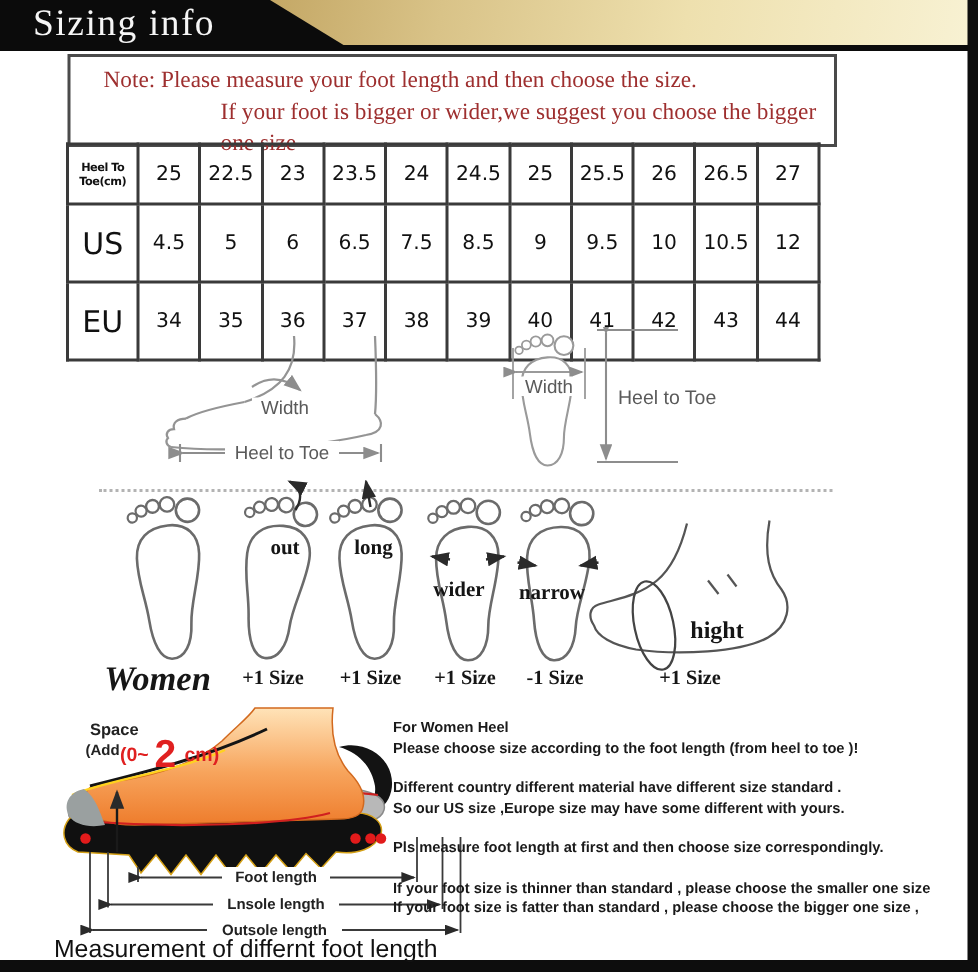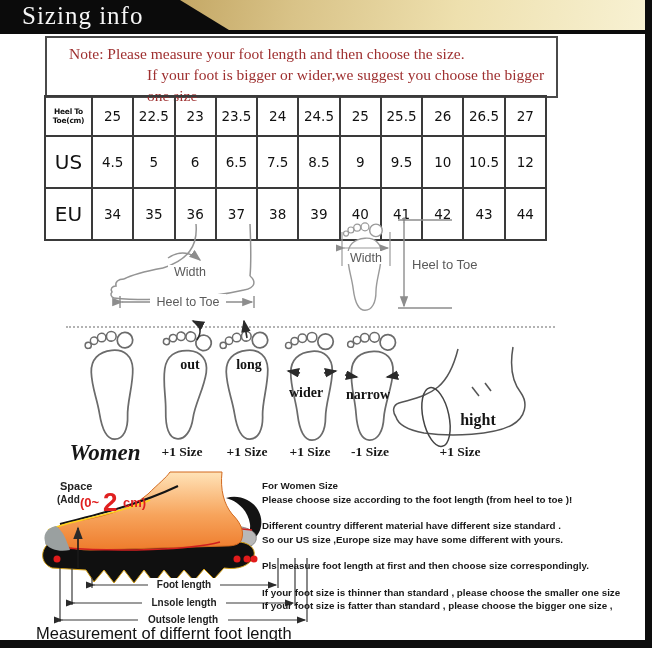--- a/index.html
+++ b/index.html
@@ -265,21 +265,21 @@
   <rect x="112" y="126" width="84" height="12" fill="#fff"></rect>
   <text class="m-label" x="154" y="136" text-anchor="middle">Lnsole length</text>
   <rect x="108" y="143" width="90" height="12" fill="#fff"></rect>
   <text class="m-label" x="153" y="153" text-anchor="middle">Outsole length</text>
 </svg>
 
 <div class="shoe-caption">Measurement of differnt foot length</div>
 
 <div class="size-notes">
     <div class="note-group">
-      <div>For Women Size</div>
+      <div>For Women Heel</div>
       <div>Please choose size according to the foot length (from heel to toe )!</div>
     </div>
     <div class="note-group">
       <div>Different country different material have different size standard .</div>
       <div>So our US size ,Europe size may have some different with yours.</div>
     </div>
     <div class="note-group">
       <div>Pls measure foot length at first and then choose size correspondingly.</div>
     </div>
     <div class="note-group">

